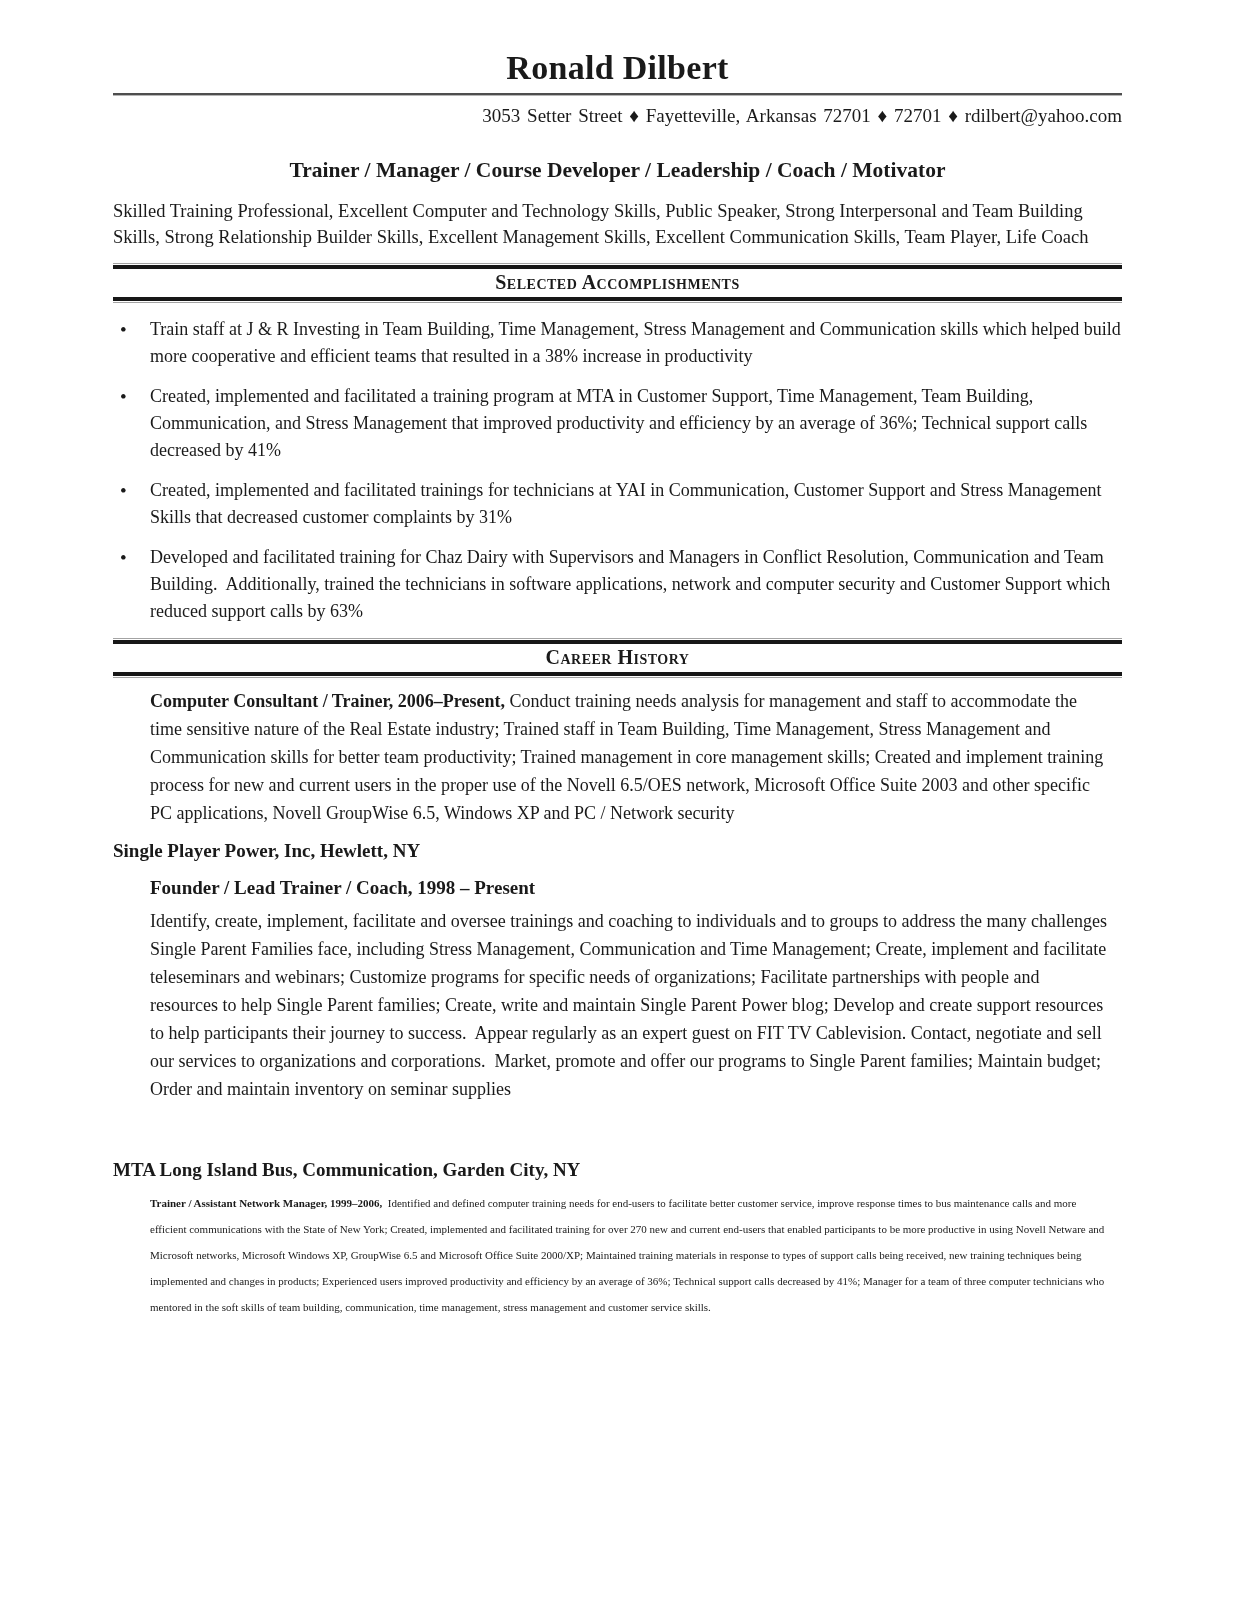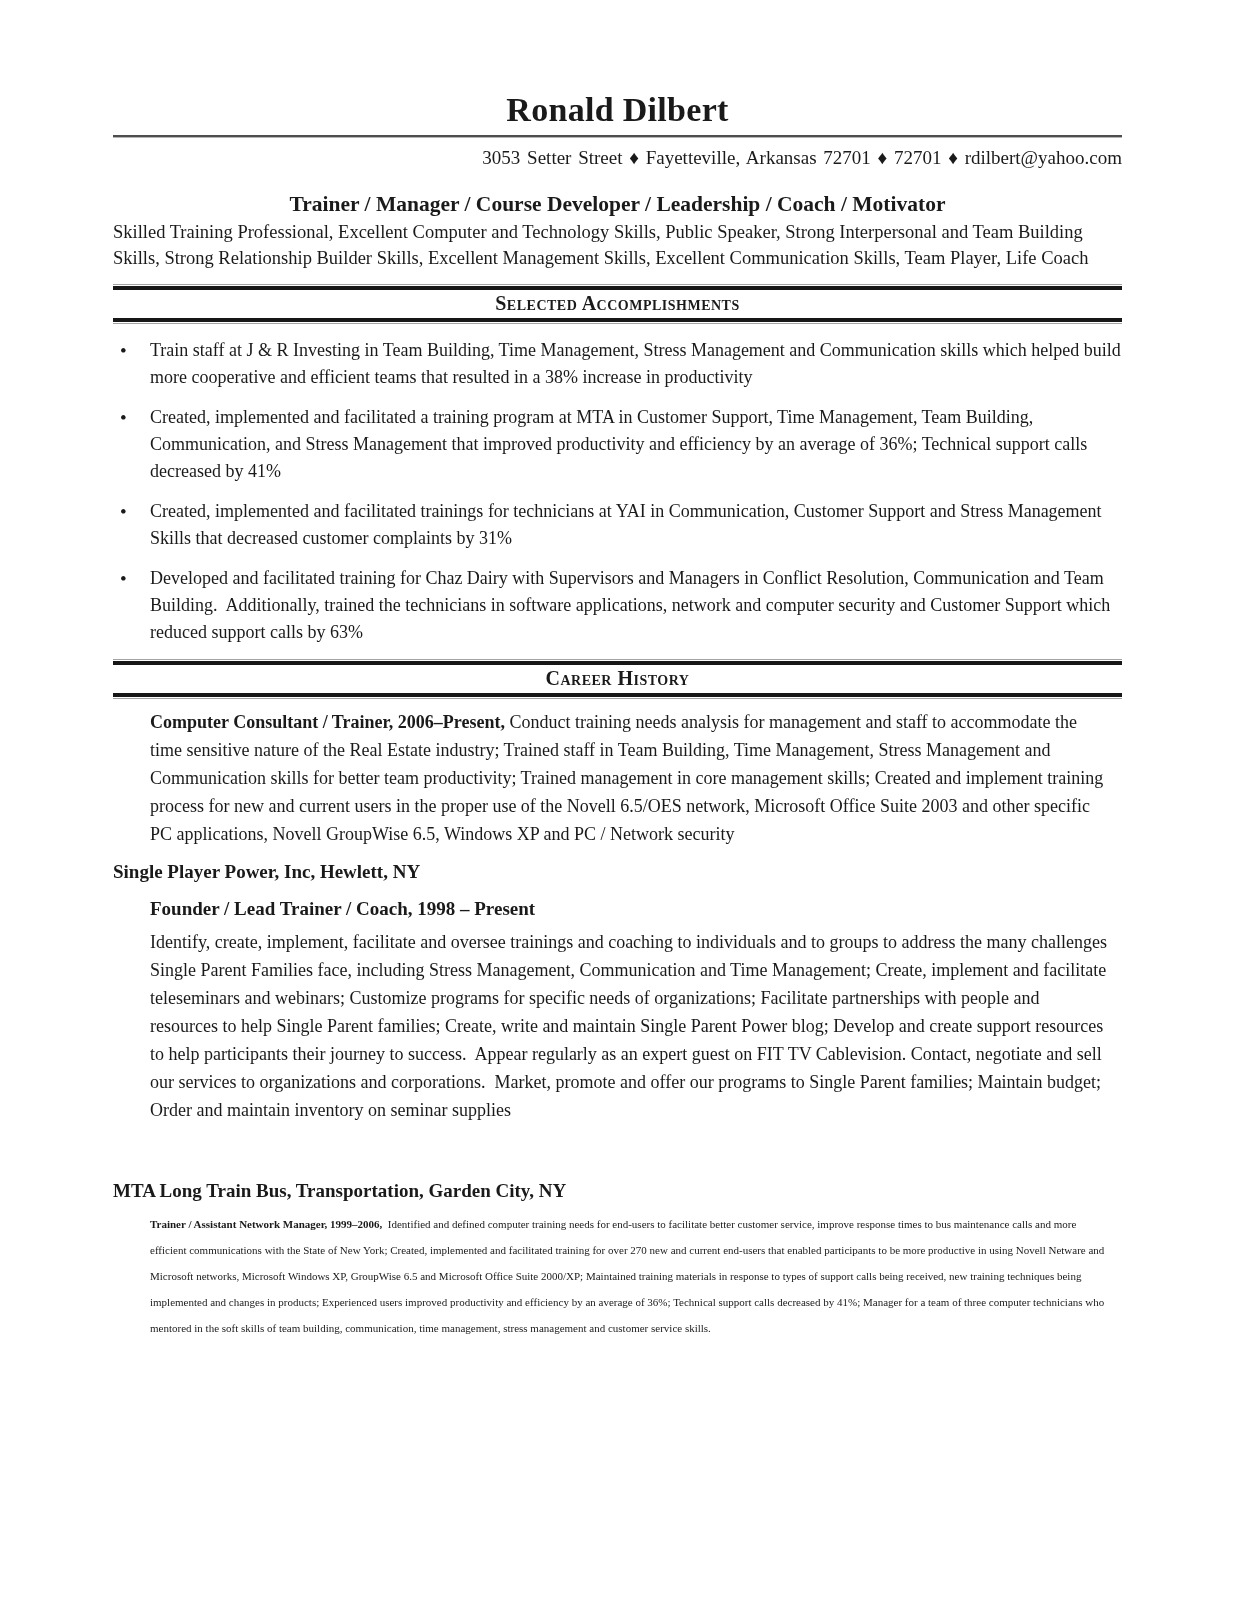--- a/index.html
+++ b/index.html
@@ -11,21 +11,21 @@
     width: 1236px;
     height: 1600px;
     overflow: hidden;
     font-family: "Liberation Serif", "DejaVu Serif", serif;
     color: #1a1a1a;
     -webkit-font-smoothing: antialiased;
   }
   .page {
     width: 1009px;
     margin-left: 113px;
-    padding-top: 90px;
+    padding-top: 48px;
   }
 
   
   .name {
     font-size: 34px;
     font-weight: bold;
     text-align: center;
     line-height: 40px;
     letter-spacing: 0.3px;
     margin: 0;
@@ -39,26 +39,26 @@
   .contact {
     font-size: 19px;
     text-align: right;
     margin: 9px 0 0 0;
     word-spacing: 2px;
   }
   .headline {
     font-size: 21.5px;
     font-weight: bold;
     text-align: center;
-    margin: 23px 0 0 0;
+    margin: 31px 0 0 0;
   }
   .summary {
     font-size: 18.5px;
     line-height: 26px;
-    margin: 2px 0 0 0;
+    margin: 15px 0 0 0;
     white-space: pre-wrap;
   }
 
   
   .sec-head { margin-top: 13px; }
   .rule-thin-thick {
     height: 1px;
     border-top: 1px solid #a3a3a3;
     border-bottom: 4px solid #171717;
   }
@@ -157,17 +157,17 @@
     <p class="job-body"><b>Computer Consultant / Trainer, 2006–Present,</b> <span>Conduct training needs analysis for management and staff to accommodate the time sensitive nature of the Real Estate industry; Trained staff in Team Building, Time Management, Stress Management and Communication skills for better team productivity; Trained management in core management skills; Created and implement training process for new and current users in the proper use of the Novell 6.5/OES network, Microsoft Office Suite 2003 and other specific PC applications, Novell GroupWise 6.5, Windows XP and PC / Network security</span></p>
   </div>
 
   <div class="job sp">
     <h4 class="company">Single Player Power, Inc, Hewlett, NY</h4>
     <p class="role-line">Founder / Lead Trainer / Coach, 1998 – Present</p>
     <p class="job-body">Identify, create, implement, facilitate and oversee trainings and coaching to individuals and to groups to address the many challenges Single Parent Families face, including Stress Management, Communication and Time Management; Create, implement and facilitate teleseminars and webinars; Customize programs for specific needs of organizations; Facilitate partnerships with people and resources to help Single Parent families; Create, write and maintain Single Parent Power blog; Develop and create support resources to help participants their journey to success.  Appear regularly as an expert guest on FIT TV Cablevision. Contact, negotiate and sell our services to organizations and corporations.  Market, promote and offer our programs to Single Parent families; Maintain budget; Order and maintain inventory on seminar supplies</p>
   </div>
 
   <div class="job mta">
-    <h4 class="company">MTA Long Train Bus, Transportation, Garden City, NY</h4>
+    <h4 class="company">MTA Long Island Bus, Communication, Garden City, NY</h4>
     <p class="job-body"><b>Trainer / Assistant Network Manager, 1999–2006,</b>  <span>Identified and defined computer training needs for end-users to facilitate better customer service, improve response times to bus maintenance calls and more efficient communications with the State of New York; Created, implemented and facilitated training for over 270 new and current end-users that enabled participants to be more productive in using Novell Netware and Microsoft networks, Microsoft Windows XP, GroupWise 6.5 and Microsoft Office Suite 2000/XP; Maintained training materials in response to types of support calls being received, new training techniques being implemented and changes in products; Experienced users improved productivity and efficiency by an average of 36%; Technical support calls decreased by 41%; Manager for a team of three computer technicians who mentored in the soft skills of team building, communication, time management, stress management and customer service skills.</span></p>
   </div>
 
 </div>
 
 </body></html>

